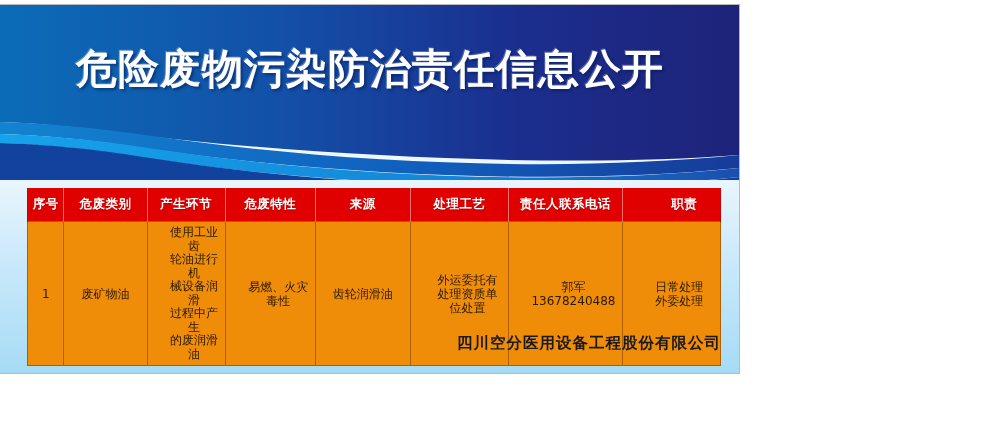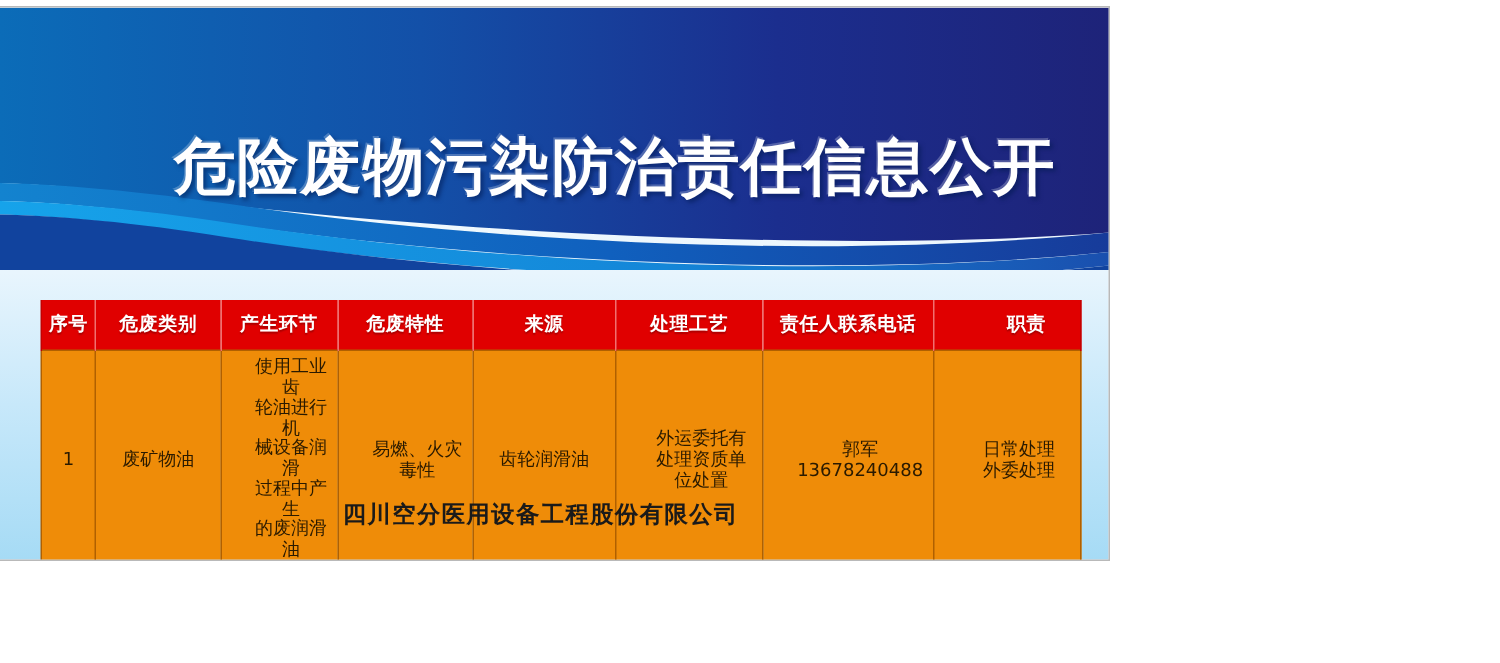--- a/index.html
+++ b/index.html
@@ -18,34 +18,33 @@
   }
 
   
   .header-band{
     position:absolute;left:0;top:0;width:740px;height:175px;overflow:hidden;
   }
   .header-band svg{display:block;width:740px;height:175px;}
 
   .title-wrap{
     position:absolute;left:0;top:0;width:740px;height:140px;
-    display:flex;align-items:flex-end;justify-content:center;
+    display:flex;align-items:center;justify-content:center;
     pointer-events:none;
-    margin-left:40px;
   }
   .title{
     font-family:"DejaVu Sans","Liberation Sans",sans-serif;
     font-size:41px;font-weight:bold;color:#ffffff;letter-spacing:1px;
     white-space:nowrap;
     text-shadow:2px 2px 3px rgba(0,25,80,.55), -1px -1px 0 rgba(255,255,255,.25);
     transform:translateY(-6px);
   }
 
   
-  .table-wrap{position:absolute;left:27px;top:195px;width:694px;}
+  .table-wrap{position:absolute;left:27px;top:183px;width:694px;}
   table{border-collapse:collapse;width:694px;table-layout:fixed;
         font-family:"DejaVu Sans","Liberation Sans",sans-serif;}
   thead th{
     background:#e00000;color:#ffffff;font-size:12.5px;font-weight:bold;
     height:33px;text-align:center;vertical-align:middle;
     border-right:1px solid #f07070;border-left:1px solid #c40000;
     padding:0 2px;letter-spacing:.5px;
     text-shadow:0 1px 1px rgba(0,0,0,.25);
   }
   thead th:first-child{border-left:1px solid #c40000;}
@@ -55,21 +54,21 @@
     text-align:center;vertical-align:middle;
     border:1px solid #b06000;
     padding:4px 3px;height:70px;
   }
   tbody td.narrow-line{line-height:13.5px;}
   .cell-lines span{display:block;margin-left:16px;}
 
   
   .company{
     position:absolute;left:0;top:328px;width:721px;
-    text-align:center;
+    text-align:right;
     font-family:"DejaVu Sans","Liberation Sans",sans-serif;
     font-size:15.5px;font-weight:bold;color:#1a1a1a;letter-spacing:1px;
   }
 </style>
 </head>
 <body>
 
 <div id="stage">
 
   <div class="poster">

